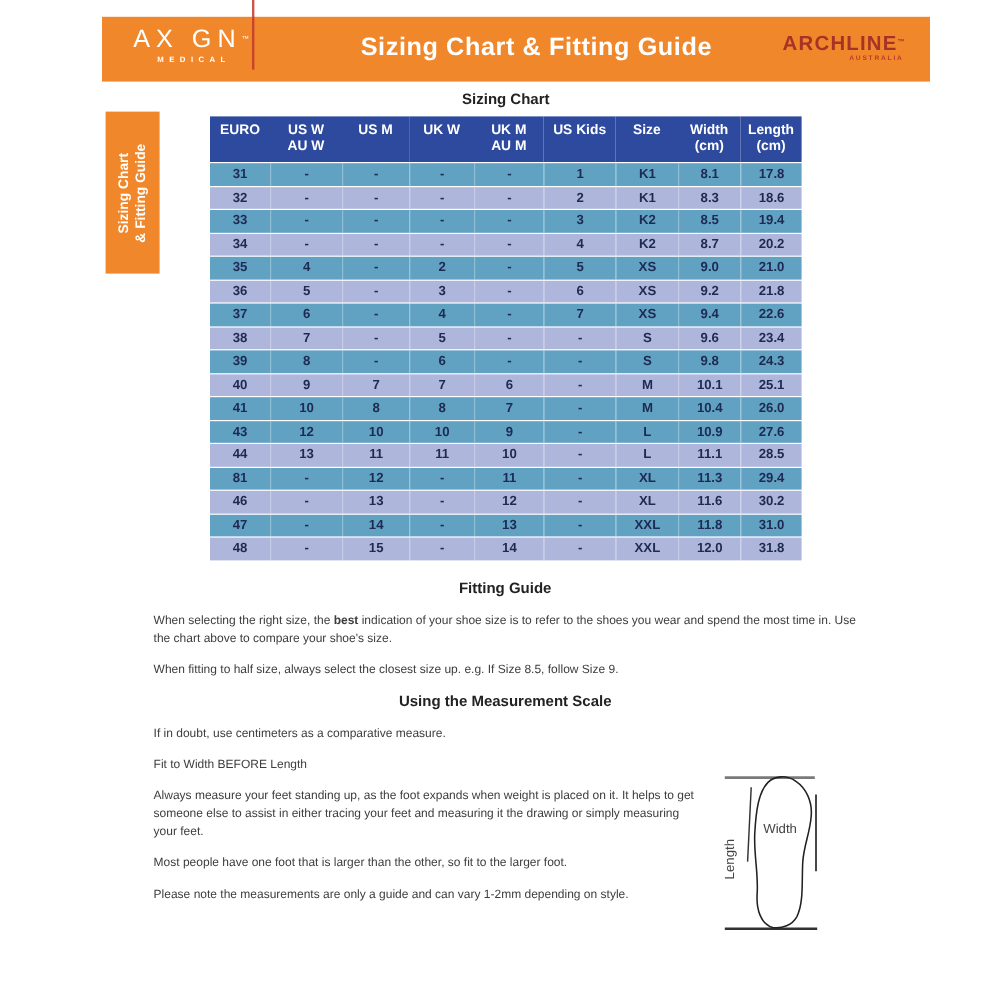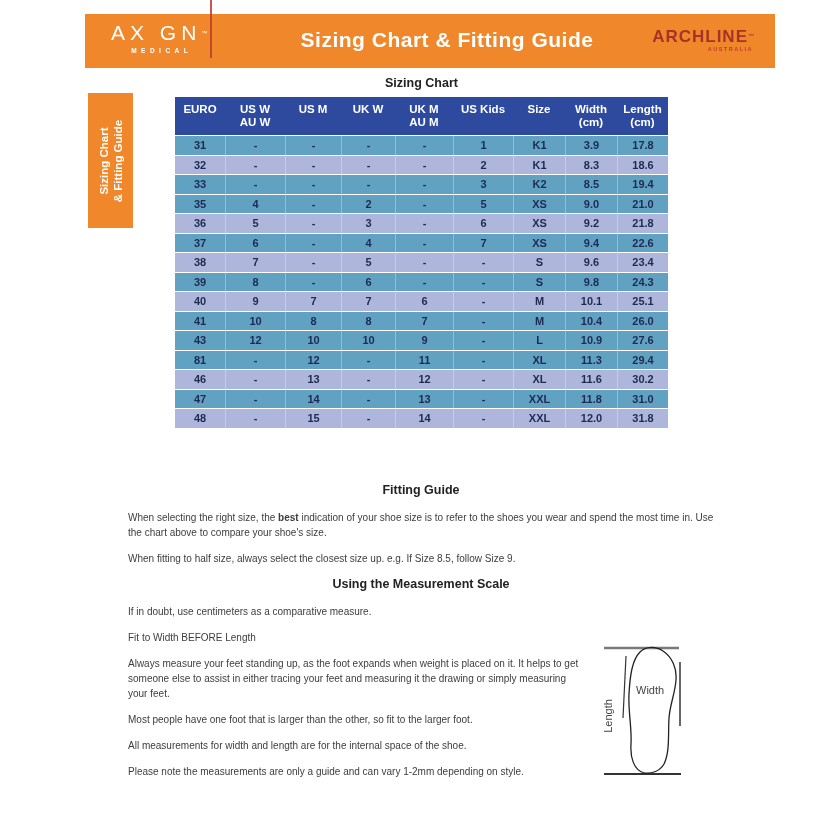--- a/index.html
+++ b/index.html
@@ -129,21 +129,21 @@
       </thead>
     <tbody id="table-body">
         <tr class="row-odd">
           <td>31</td>
           <td>-</td>
           <td>-</td>
           <td>-</td>
           <td>-</td>
           <td>1</td>
           <td>K1</td>
-          <td>3.9</td>
+          <td>8.1</td>
           <td>17.8</td>
         </tr>
         <tr class="row-even">
           <td>32</td>
           <td>-</td>
           <td>-</td>
           <td>-</td>
           <td>-</td>
           <td>2</td>
           <td>K1</td>
@@ -153,20 +153,31 @@
         <tr class="row-odd">
           <td>33</td>
           <td>-</td>
           <td>-</td>
           <td>-</td>
           <td>-</td>
           <td>3</td>
           <td>K2</td>
           <td>8.5</td>
           <td>19.4</td>
+        </tr>
+        <tr class="row-even">
+          <td>34</td>
+          <td>-</td>
+          <td>-</td>
+          <td>-</td>
+          <td>-</td>
+          <td>4</td>
+          <td>K2</td>
+          <td>8.7</td>
+          <td>20.2</td>
         </tr>
         <tr class="row-odd">
           <td>35</td>
           <td>4</td>
           <td>-</td>
           <td>2</td>
           <td>-</td>
           <td>5</td>
           <td>XS</td>
           <td>9.0</td>
@@ -241,20 +252,31 @@
         <tr class="row-odd">
           <td>43</td>
           <td>12</td>
           <td>10</td>
           <td>10</td>
           <td>9</td>
           <td>-</td>
           <td>L</td>
           <td>10.9</td>
           <td>27.6</td>
+        </tr>
+        <tr class="row-even">
+          <td>44</td>
+          <td>13</td>
+          <td>11</td>
+          <td>11</td>
+          <td>10</td>
+          <td>-</td>
+          <td>L</td>
+          <td>11.1</td>
+          <td>28.5</td>
         </tr>
         <tr class="row-odd">
           <td>81</td>
           <td>-</td>
           <td>12</td>
           <td>-</td>
           <td>11</td>
           <td>-</td>
           <td>XL</td>
           <td>11.3</td>
@@ -302,21 +324,20 @@
     <p>When fitting to half size, always select the closest size up. e.g. If Size 8.5, follow Size 9.</p>
   </div>
 
   <div class="section" style="top:577px;">
     <div class="sec-title">Using the Measurement Scale</div>
     <div class="narrow" id="measure-paragraphs">
         <p>If in doubt, use centimeters as a comparative measure.</p>
         <p>Fit to Width BEFORE Length</p>
         <p>Always measure your feet standing up, as the foot expands when weight is placed on it. It helps to get someone else to assist in either tracing your feet and measuring it the drawing or simply measuring your feet.</p>
         <p>Most people have one foot that is larger than the other, so fit to the larger foot.</p>
-        <p>All measurements for width and length are for the internal space of the shoe.</p>
         <p>Please note the measurements are only a guide and can vary 1-2mm depending on style.</p>
       </div>
   </div>
 
   <div class="foot-diagram">
     <svg width="140" height="172" viewBox="0 0 140 172">
       <line x1="8" y1="32" x2="83" y2="32" stroke="#7a7a7a" stroke-width="2.4"></line>
       <line x1="8" y1="158" x2="85" y2="158" stroke="#333" stroke-width="2"></line>
       <path d="M 48 157 C 38 154 34 142 35 128 C 36 112 32 95 33 78 C 34 60 36 44 44 36
                C 50 30 60 30 67 35 C 76 41 81 52 80 64 C 79 78 74 88 73 102

